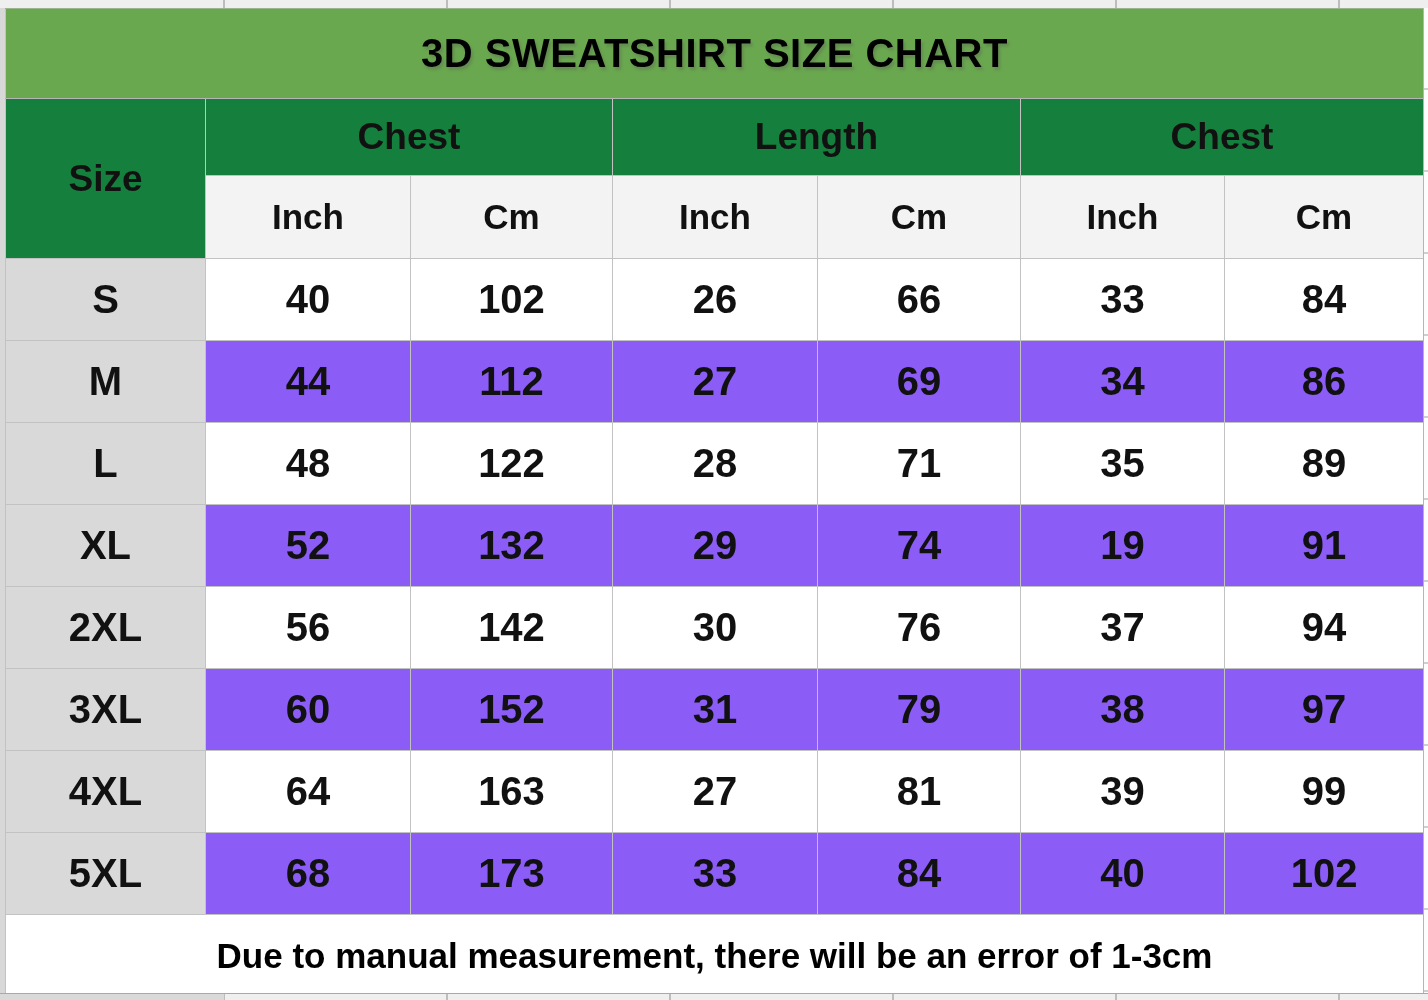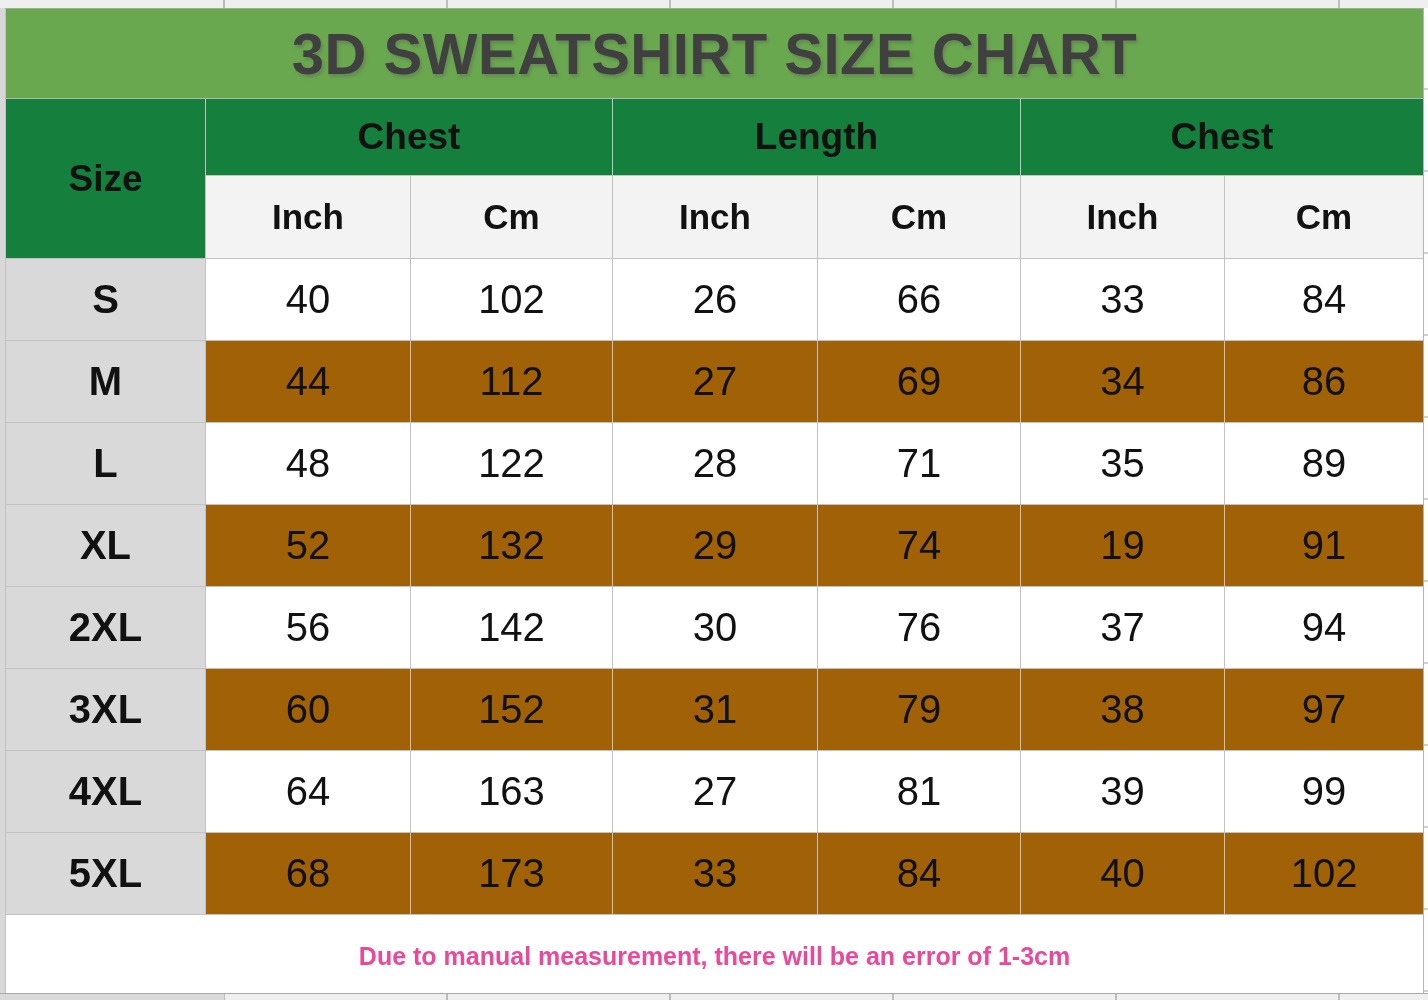--- a/index.html
+++ b/index.html
@@ -42,39 +42,39 @@
     border: 1px solid #c2c2c2;
     text-align: center;
     vertical-align: middle;
     padding: 0;
     color: #111111;
   }
   tr.title-row td {
     height: 89px;
     background: #6aa84f;
     border-color: #9ab48c #c2c2c2 #b5b5b5 #c2c2c2;
-    color: #404040;
+    color: #000000;
     font-weight: bold;
-    font-size: 58px;
+    font-size: 40px;
     letter-spacing: 0.5px;
     text-shadow: 2px 3px 3px rgba(90,90,90,0.35);
   }
   tr.group-row th { height: 76px; background: #15803d; font-size: 37px; font-weight: bold; }
   th.size-head { background: #d9d9d9; font-size: 40px; font-weight: bold; margin-top: 40px; }
   tr.sub-row th { height: 82px; background: #f3f3f3; font-size: 35px; font-weight: bold; }
   tr.data-row { height: 82px; }
   tr.data-row th { background: #d9d9d9; font-size: 40px; font-weight: bold; }
-  tr.data-row td { background: #ffffff; font-size: 40px; font-weight: normal; }
-  tr.data-row.alt td { background: #a16207; }
+  tr.data-row td { background: #ffffff; font-size: 40px; font-weight: bold; }
+  tr.data-row.alt td { background: #8b5cf6; }
   tr.note-row td {
     height: 82px;
     background: #ffffff;
-    color: #ec4899;
+    color: #000000;
     font-weight: bold;
-    font-size: 25px;
+    font-size: 35px;
   }
 </style>
 </head>
 <body>
 
 <div class="edge-top"></div>
 
 <table class="size-chart">
   <colgroup>
     <col style="width:200px">

